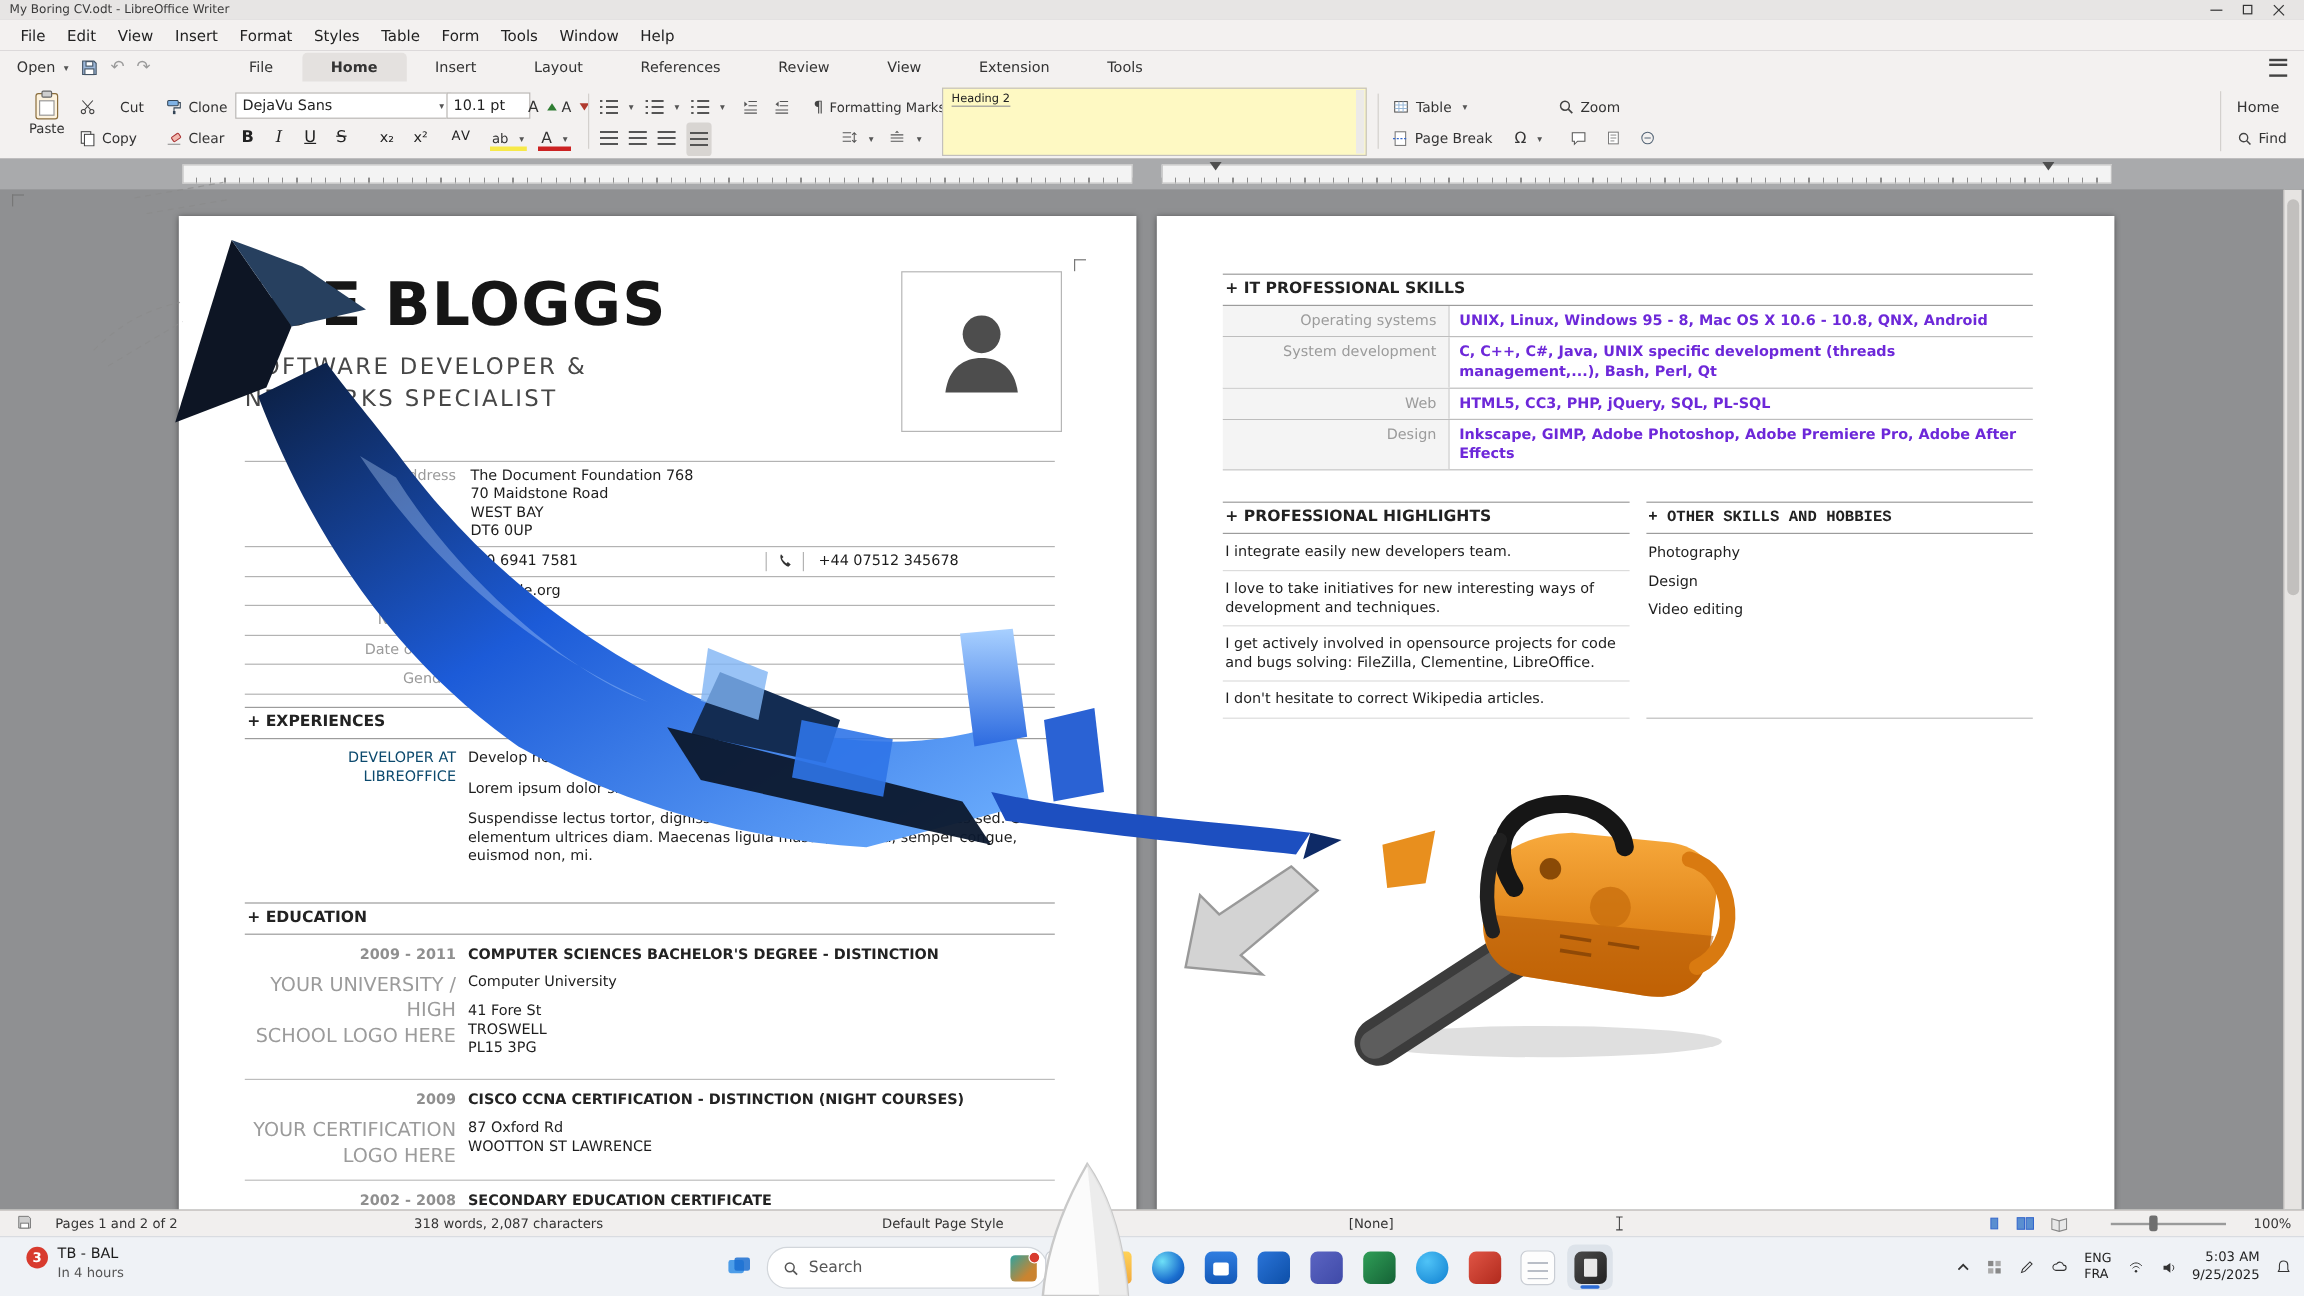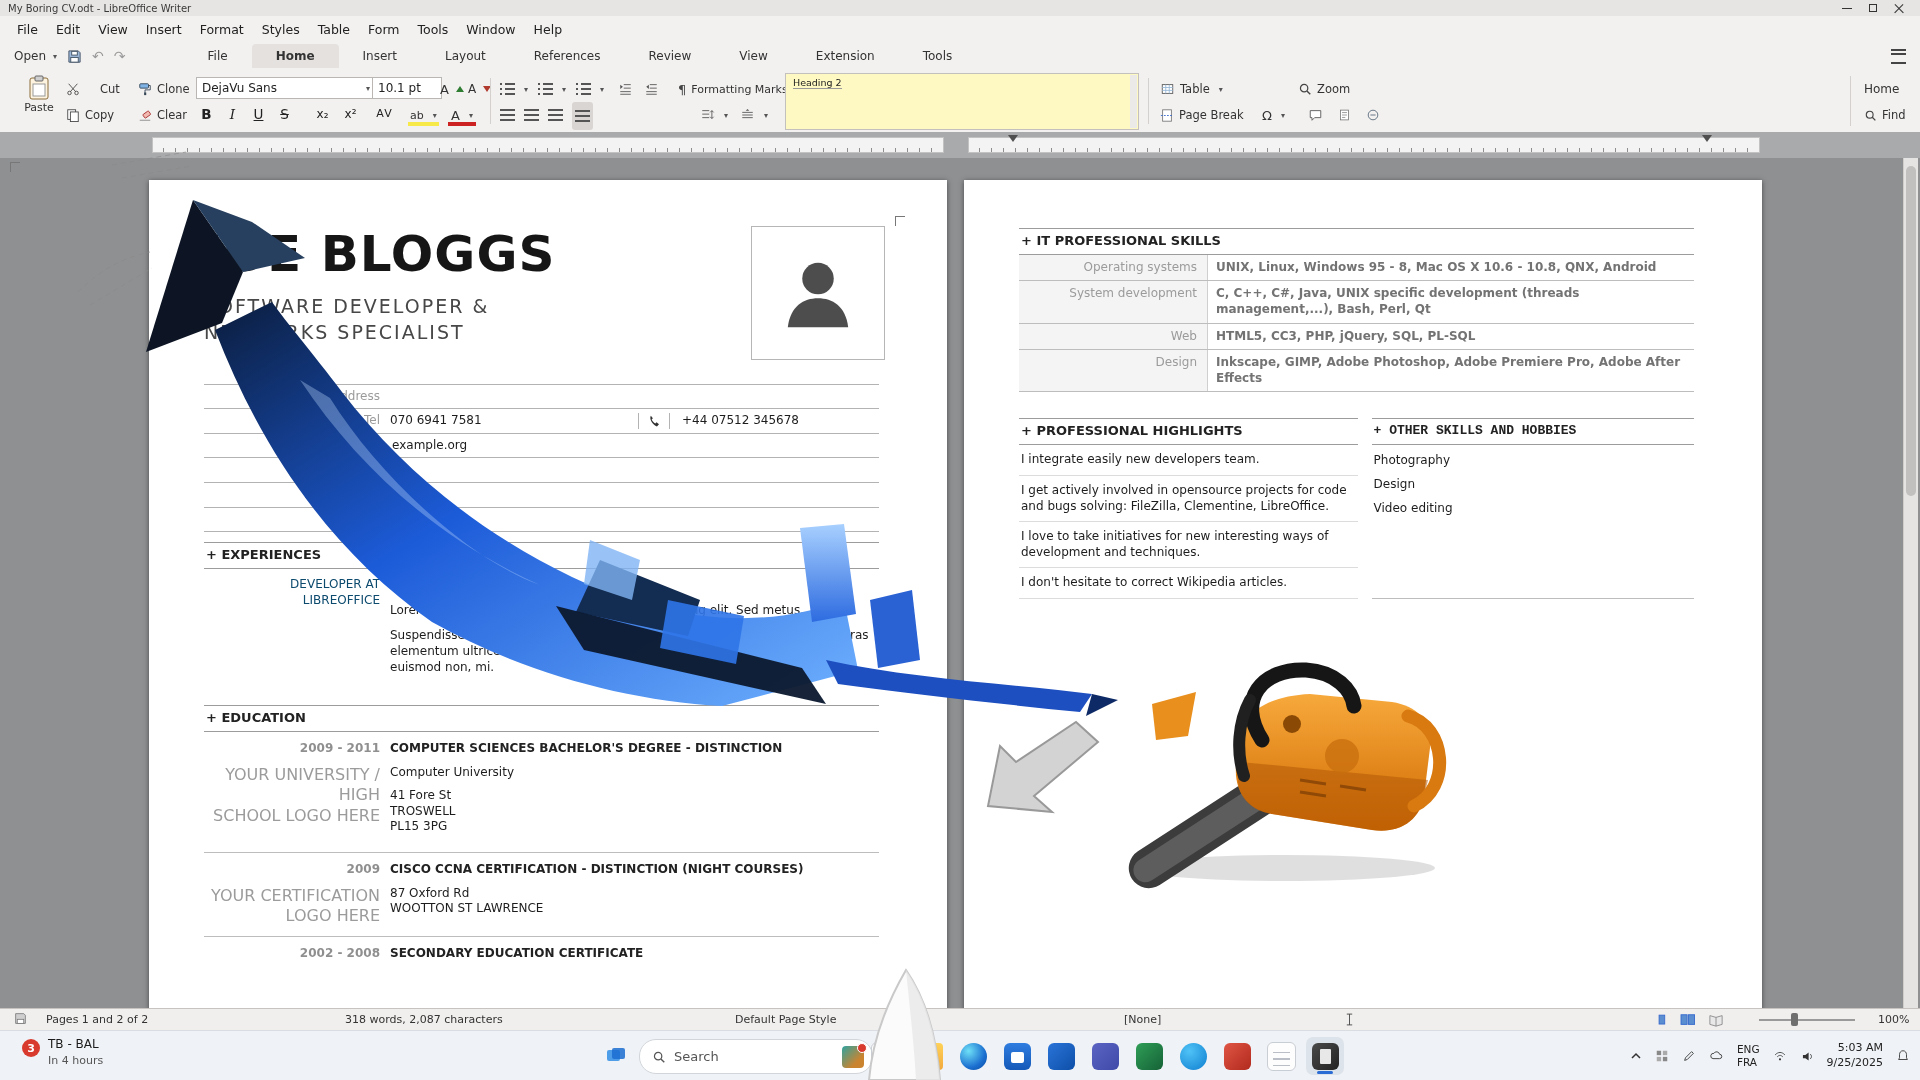--- a/index.html
+++ b/index.html
@@ -85,21 +85,21 @@
   .elab{width:176px;text-align:right;padding-right:10px;color:#9b9b9b;flex:none;}
   .eperiod{font-weight:bold;color:#8f8f8f;}
   .elogo{margin-top:8px;font-size:16px;}
   .econtent{flex:1;}
   .etitle{font-weight:bold;margin-bottom:8px;color:#222;}
   .econtent p{margin:0 0 8px;}
 
   
   .srow{display:flex;border-bottom:1px solid #bdbdbd;}
   .slab{width:178px;text-align:right;padding:5px 10px 5px 0;color:#9b9b9b;background:#f4f4f4;border-right:1px solid #cfcfcf;flex:none;}
-  .sval{flex:1;padding:5px 8px;font-weight:bold;color:#737373;}
+  .sval{flex:1;padding:5px 8px;font-weight:bold;color:#6d28d9;}
   .twocol{display:flex;gap:14px;margin-top:26px;align-items:stretch;}
   .hbox{flex:1.05;}
   .obox{flex:1;border-bottom:1px solid #bdbdbd;}
   .hitem{margin:0;padding:7px 2px;border-bottom:1px solid #dcdcdc;font-size:12px;}
   .oitem{padding:4px 2px;font-size:12px;}
 
   
   .statusbar{position:absolute;top:1008px;left:0;right:0;height:22px;background:#f1efee;border-top:1px solid #c6c3c0;font-size:11px;color:#333;}
   .sb{position:absolute;top:4px;}
   .slider-track{position:absolute;top:10px;left:14px;width:96px;height:2px;background:#9a9a9a;}
@@ -425,20 +425,24 @@
             <svg width="84" height="84" viewBox="0 0 64 64">
                 <circle cx="32" cy="21" r="12" fill="#4d4d4d"></circle>
                 <path d="M9,58 C11,42 21,36 32,36 C43,36 53,42 55,58 Z" fill="#4d4d4d"></path>
               </svg>
           </div>
         </div>
 
         <div class="contact">
           <div class="crow">
             <div class="clab">Address</div>
+            <div class="cval pre">The Document Foundation 768
+70 Maidstone Road
+WEST BAY
+DT6 0UP</div>
           </div>
           <div class="crow">
             <div class="clab">Tel</div>
             <div class="tel-wrap">
               <span class="tel-a">070 6941 7581</span>
               <span class="phone-cell">
                 <svg width="13" height="13" viewBox="0 0 16 16">
                     <path d="M3,2 C2,6 6,12 11,14 l2.5,-2.5 -3,-2.5 -1.5,1.5 c-2,-1.5 -3.5,-3 -4.5,-5 l1.5,-1.5 -2.5,-3 z" fill="#333"></path>
                   </svg>
               </span>
@@ -532,22 +536,22 @@
         </div>
         <div class="srow">
           <div class="slab">Design</div>
           <div class="sval">Inkscape, GIMP, Adobe Photoshop, Adobe Premiere Pro, Adobe After Effects</div>
         </div>
 
         <div class="twocol">
           <div class="hbox">
             <div class="band" style="margin-top:0;">+ PROFESSIONAL HIGHLIGHTS</div>
             <p class="hitem">I integrate easily new developers team.</p>
+            <p class="hitem">I love to take initiatives for new interesting ways of development and techniques.</p>
             <p class="hitem">I get actively involved in opensource projects for code and bugs solving: FileZilla, Clementine, LibreOffice.</p>
-            <p class="hitem">I love to take initiatives for new interesting ways of development and techniques.</p>
             <p class="hitem">I don't hesitate to correct Wikipedia articles.</p>
           </div>
           <div class="obox">
             <div class="band" style="margin-top:0;margin-bottom:4px;font-family:Liberation Mono, monospace;">+ OTHER SKILLS AND HOBBIES</div>
             <div class="oitem">Photography</div>
             <div class="oitem">Design</div>
             <div class="oitem">Video editing</div>
           </div>
         </div>
       </div>

